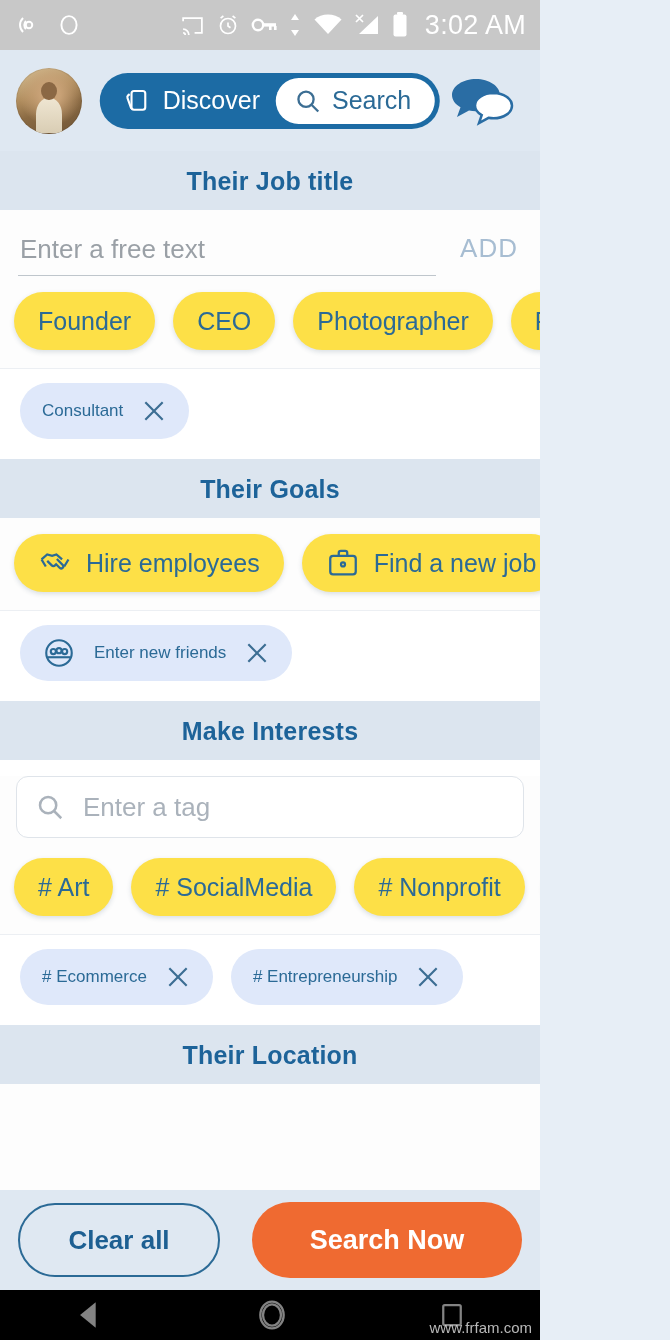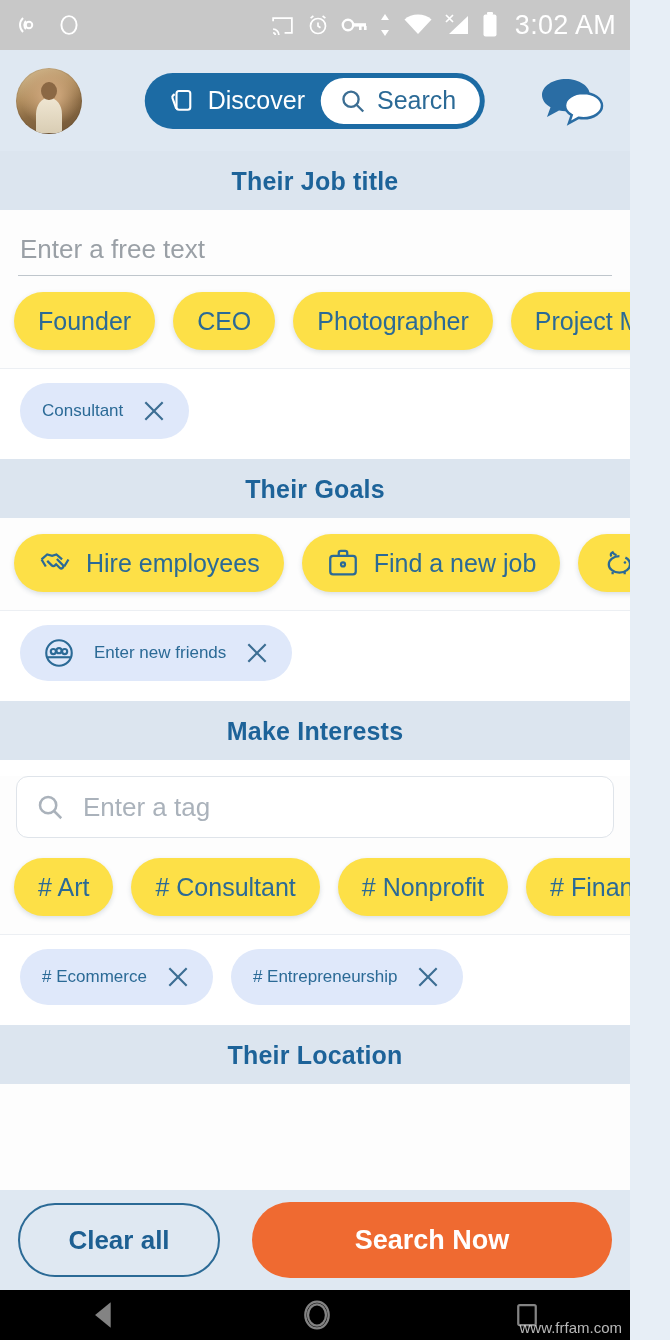--- a/index.html
+++ b/index.html
@@ -2,21 +2,21 @@
 <html><head>
 <meta charset="utf-8">
 <style>
   html,body{margin:0;padding:0;}
   body{
     width:670px;height:1340px;overflow:hidden;
     background:#e7eef6;
     font-family:"Liberation Sans", sans-serif;
     -webkit-font-smoothing:antialiased;
   }
-  .phone{position:relative;width:630px;height:1340px;overflow:hidden;background:#e7eef6;}
+  .phone{position:relative;width:540px;height:1340px;overflow:hidden;background:#e7eef6;}
 
   
   .statusbar{
     height:50px;background:#c8c8c8;display:flex;align-items:center;
     padding:0 14px 0 16px;box-sizing:border-box;color:#ffffff;
   }
   .sb-left{display:flex;align-items:center;gap:14px;}
   .sb-right{margin-left:auto;display:flex;align-items:center;gap:11px;}
   .sb-time{font-size:27px;color:#ffffff;letter-spacing:.3px;margin-left:6px;}
   .sb-ico{display:block;}
@@ -201,20 +201,21 @@
       </svg>
     </div>
   </div>
 
   <div class="content">
 
     <div class="section-head">Their Job title</div>
     <div class="panel">
       <div class="input-row">
         <input class="free-input" type="text" placeholder="Enter a free text" style="">
+        <button class="add-btn">ADD</button>
       </div>
       <div class="chiprow">
         <div class="chip">
             <span>Founder</span>
           </div>
         <div class="chip">
             <span>CEO</span>
           </div>
         <div class="chip">
             <span>Photographer</span>
@@ -290,21 +291,21 @@
             <circle cx="10.5" cy="10.5" r="6.5"></circle>
             <path d="M15.4 15.4L21 21"></path>
           </svg>
         <input class="tag-input" type="text" placeholder="Enter a tag" style="">
       </div>
       <div class="chiprow">
         <div class="chip">
             <span># Art</span>
           </div>
         <div class="chip">
-            <span># Consultant</span>
+            <span># SocialMedia</span>
           </div>
         <div class="chip">
             <span># Nonprofit</span>
           </div>
         <div class="chip">
             <span># Finance</span>
           </div>
 
       </div>
       <div class="divider"></div>

